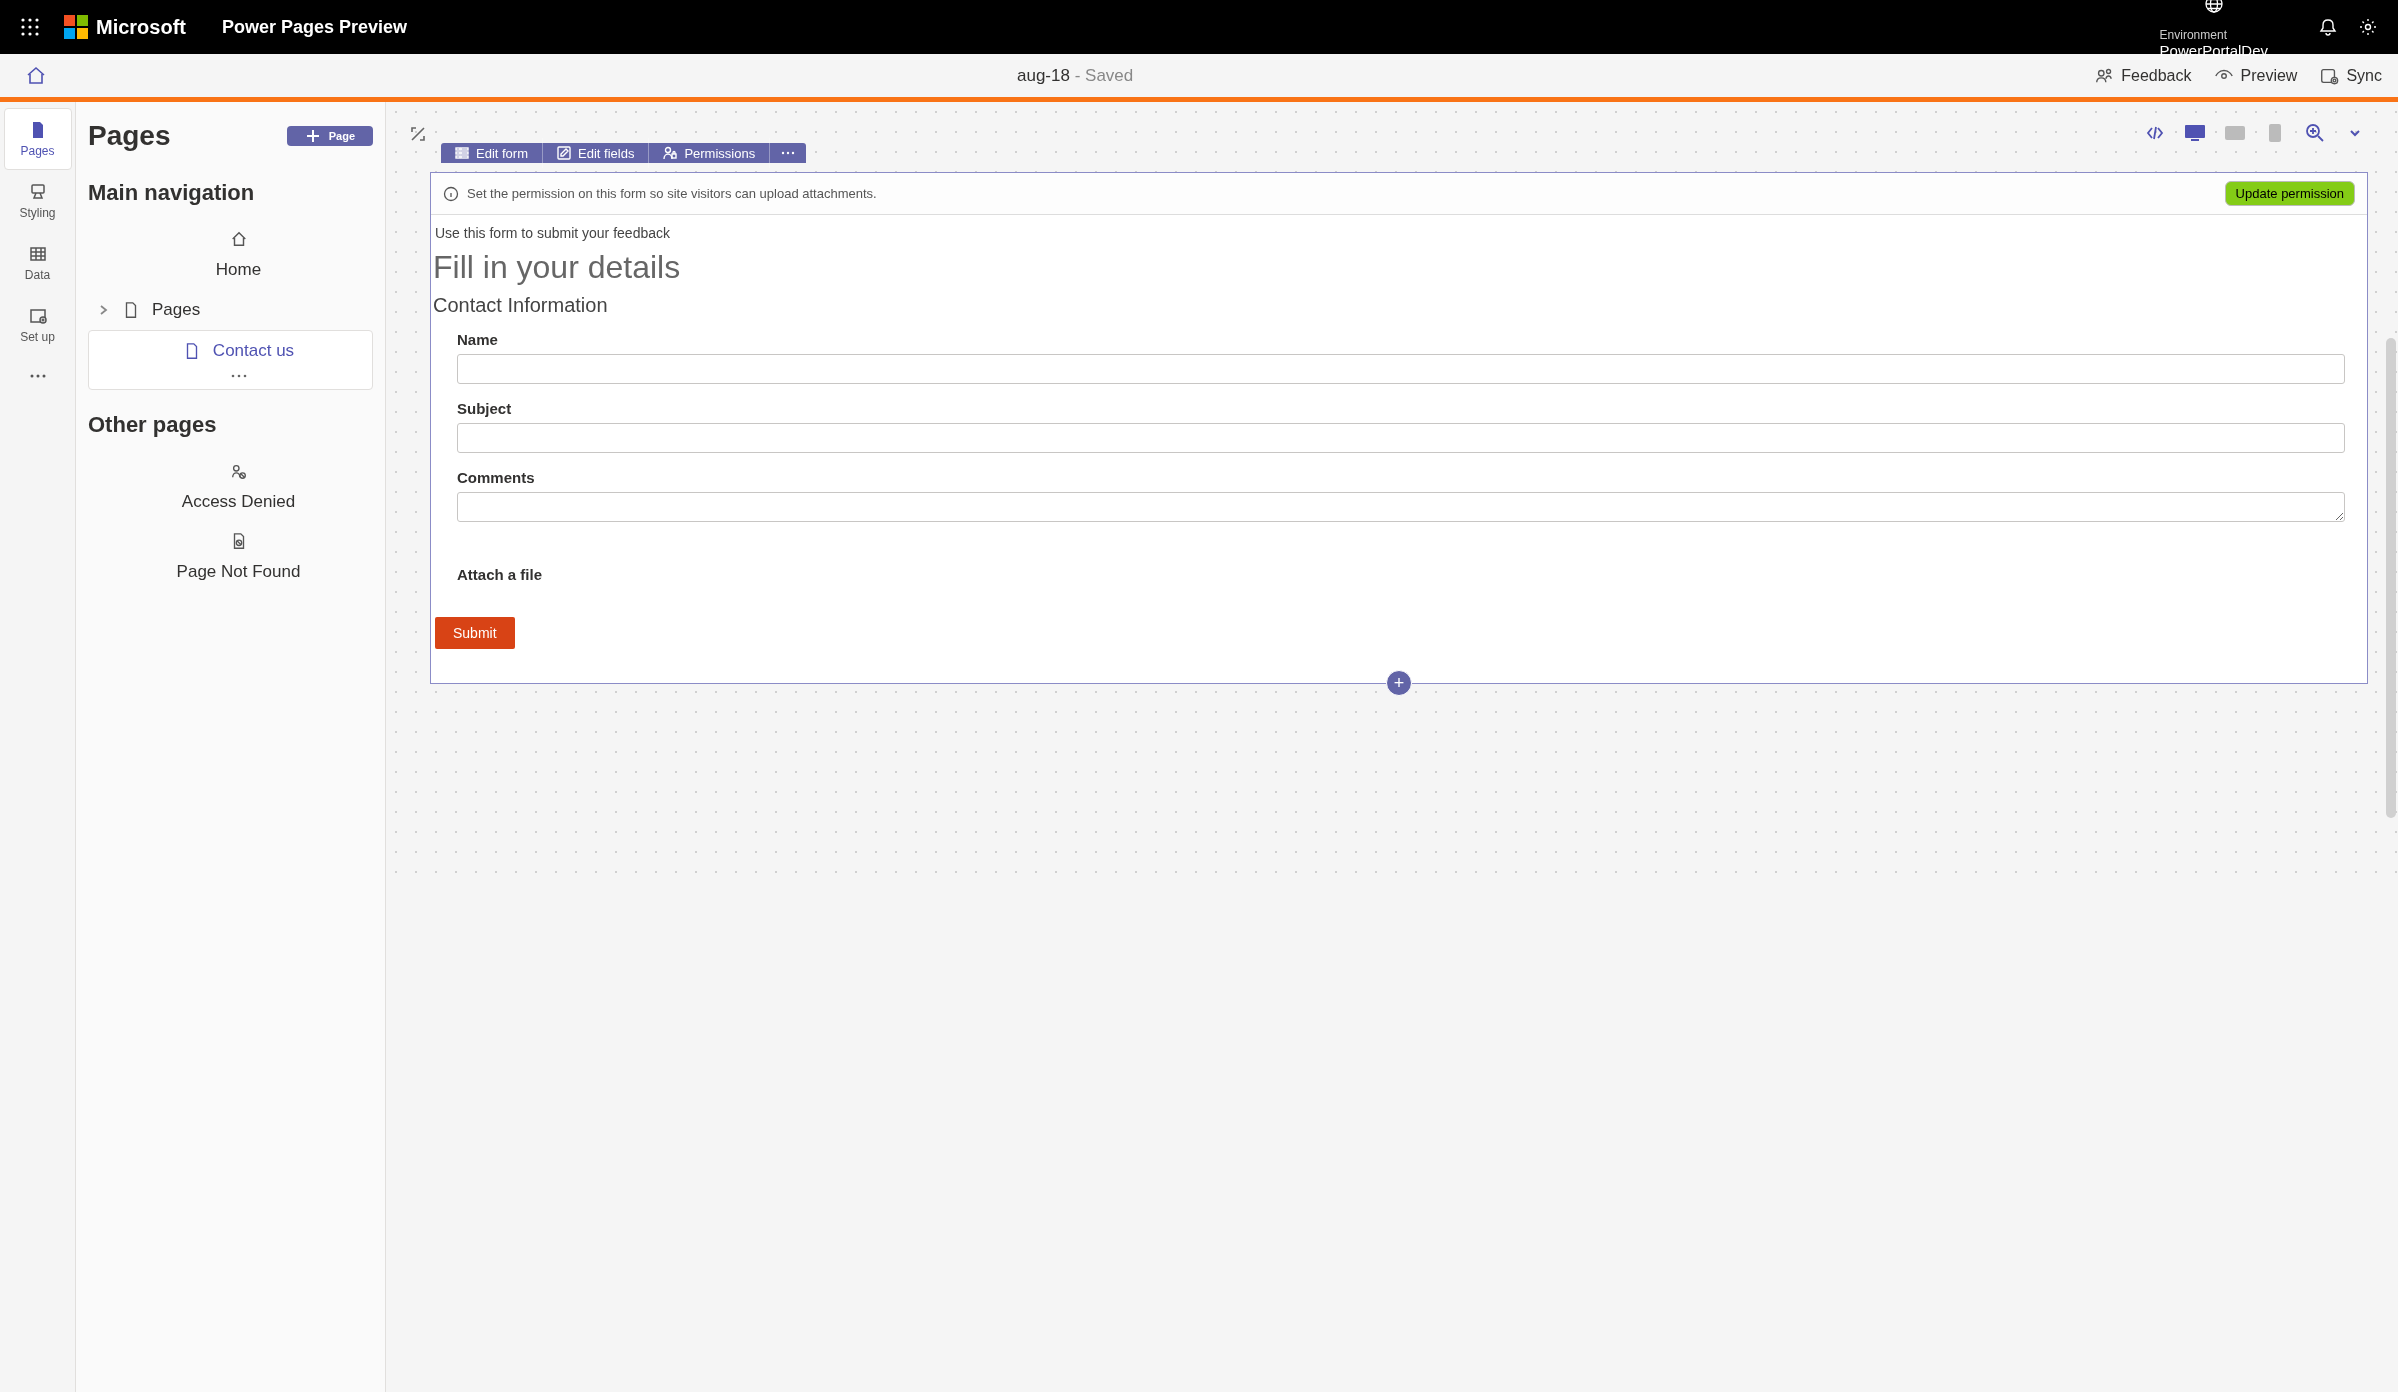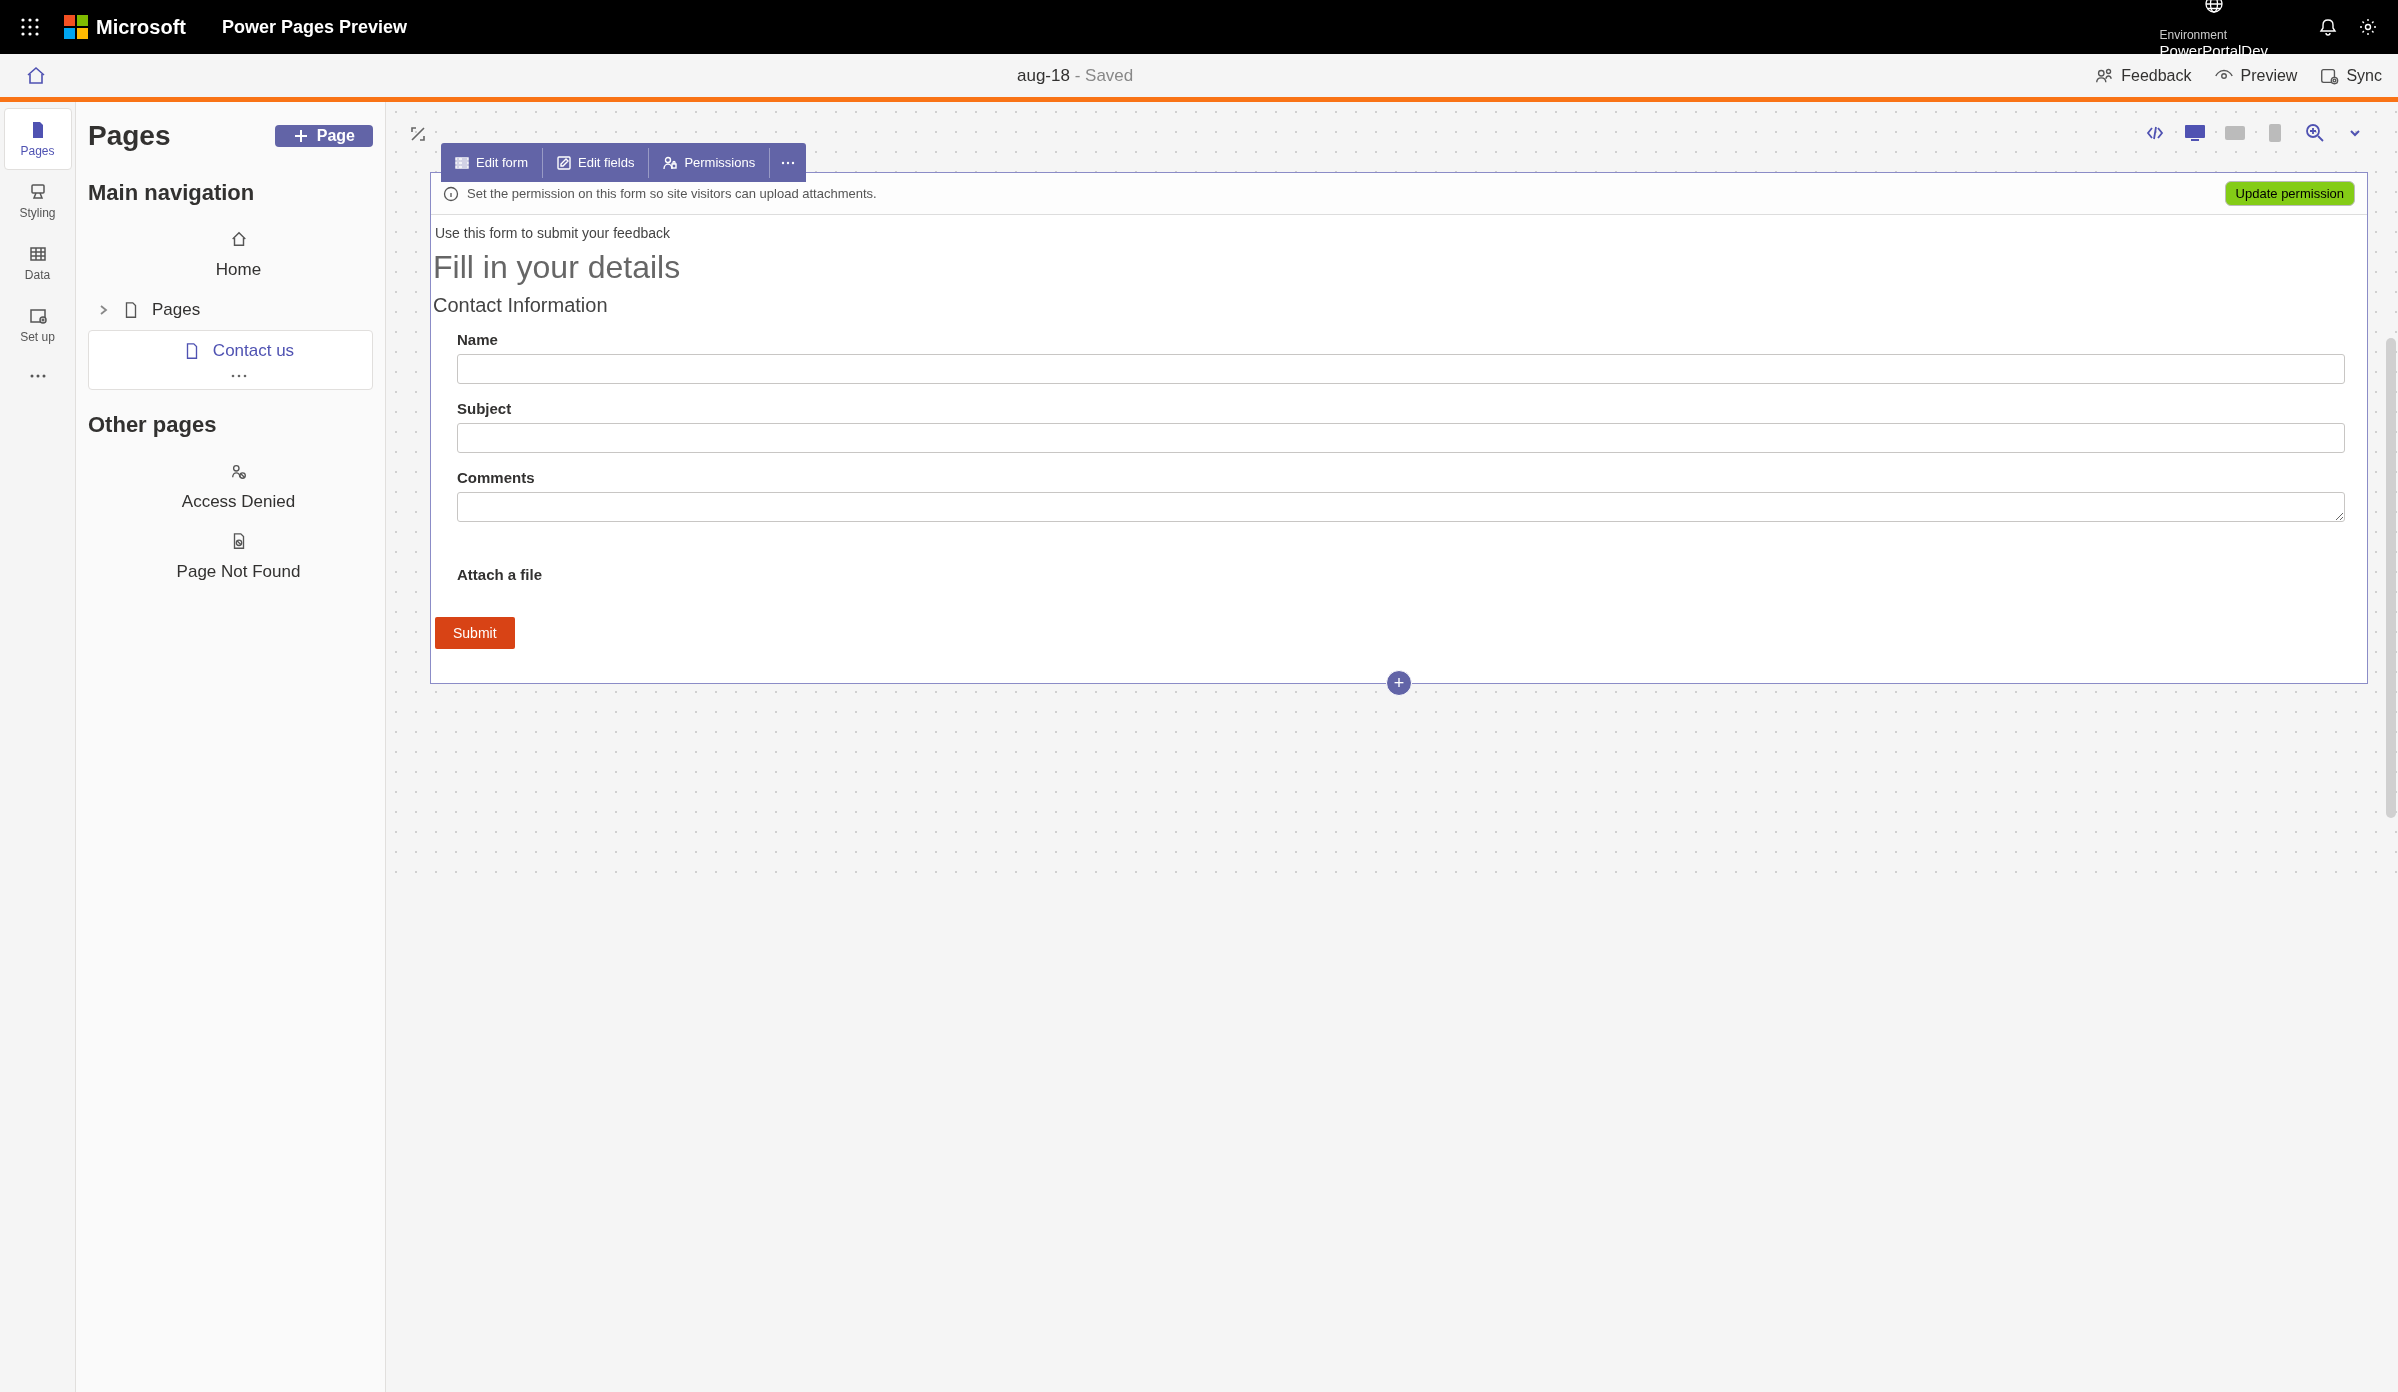--- a/index.html
+++ b/index.html
@@ -30,39 +30,39 @@
 
 
 .rail { position: absolute; left: 0; top: 102px; bottom: 0; width: 76px; background: #f5f5f5; border-right: 1px solid #e1dfdd; display: flex; flex-direction: column; align-items: center; padding-top: 6px; }
 .rail-item { width: 68px; height: 62px; display: flex; flex-direction: column; align-items: center; justify-content: center; gap: 4px; cursor: pointer; border-radius: 4px; font-size: 12px; color: #555; }
 .rail-item.active { background: #fff; color: #4f52b2; border: 1px solid #e1dfdd; }
 
 
 .panel { position: absolute; left: 76px; top: 102px; bottom: 0; width: 310px; background: #fafafa; border-right: 1px solid #e1dfdd; padding: 18px 12px; }
 .panel-head { display: flex; align-items: center; justify-content: space-between; margin-bottom: 28px; }
 .panel-title { font-size: 28px; font-weight: 600; }
-.btn-page { background: #6264a7; color: #fff; border: none; border-radius: 4px; padding: 2px 18px; font-size: 16px; font-weight: 600; display: flex; align-items: center; gap: 8px; cursor: pointer; }
+.btn-page { background: #6264a7; color: #fff; border: none; border-radius: 4px; padding: 2px 18px; font-size: 11px; font-weight: 600; display: flex; align-items: center; gap: 8px; cursor: pointer; }
 .section-label { font-size: 22px; font-weight: 600; margin: 10px 0 14px; }
 .nav-item { display: flex; align-items: center; gap: 12px; padding: 10px 8px; font-size: 17px; cursor: pointer; border-radius: 4px; color: #323130; }
 .nav-item.sub { padding-left: 24px; flex-direction: column; }
 .nav-item.active { background: #fff; color: #4f52b2; border: 1px solid #e1dfdd; justify-content: space-between; }
 .nav-item.active .leftgrp { display: flex; align-items: center; gap: 12px; }
 
 
 .canvas-wrap { position: absolute; left: 386px; right: 0; top: 102px; bottom: 0; overflow: auto; background: #f5f5f5; }
 .canvas-dots { position: relative; min-height: 780px; padding: 18px 18px 40px 40px;
   background-image: radial-gradient(circle, #d0d0d0 1px, transparent 1px);
   background-size: 20px 20px; background-position: 0 0; }
 .canvas-toolbar { position: absolute; top: 18px; right: 30px; display: flex; gap: 14px; align-items: center; }
 .tool-ic { width: 26px; height: 26px; display:flex; align-items:center; justify-content:center; cursor:pointer; color:#666; }
 .tool-ic.active { color:#4f52b2; }
 .resize-handle { position:absolute; top:18px; left:18px; width:28px; height:28px; display:flex; align-items:center; justify-content:center; }
 
 .card { background: #fff; border: 1px solid #8b8cc7; margin: 52px 12px 0 4px; position: relative; }
-.card-toolbar { position: absolute; left: 10px; top: -30px; height: 39px; background: #6264a7; display: flex; align-items: center; border-radius: 3px 3px 0 0; }
+.card-toolbar { position: absolute; left: 10px; top: -30px; height: 20px; background: #6264a7; display: flex; align-items: center; border-radius: 3px 3px 0 0; }
 .tb-btn { color: #fff; font-size: 13px; padding: 0 14px; height: 30px; display: flex; align-items: center; gap: 7px; cursor: pointer; border-right: 1px solid rgba(255,255,255,0.35); }
 .tb-btn:last-child { border-right: none; }
 .notice { display: flex; align-items: center; justify-content: space-between; padding: 8px 12px; border-bottom: 1px solid #ddd; font-size: 13px; background: #fdfdfd; }
 .notice-left { display:flex; align-items:center; gap:8px; color:#555; }
 .btn-upd { background: #84cc16; border: 1px solid #bbb; padding: 4px 10px; font-size: 13px; cursor: pointer; border-radius: 6px; text-align: right; }
 .form-intro { font-size: 14px; padding: 10px 4px 6px; color: #444; }
 .form-h1 { font-size: 32px; font-weight: 400; color: #666; padding: 2px 2px 8px; }
 .form-h2 { font-size: 20px; font-weight: 400; color: #444; padding: 0 2px 8px; }
 .form-body { padding: 0 2px 20px; }
 .field { margin: 6px 20px 16px 24px; }

